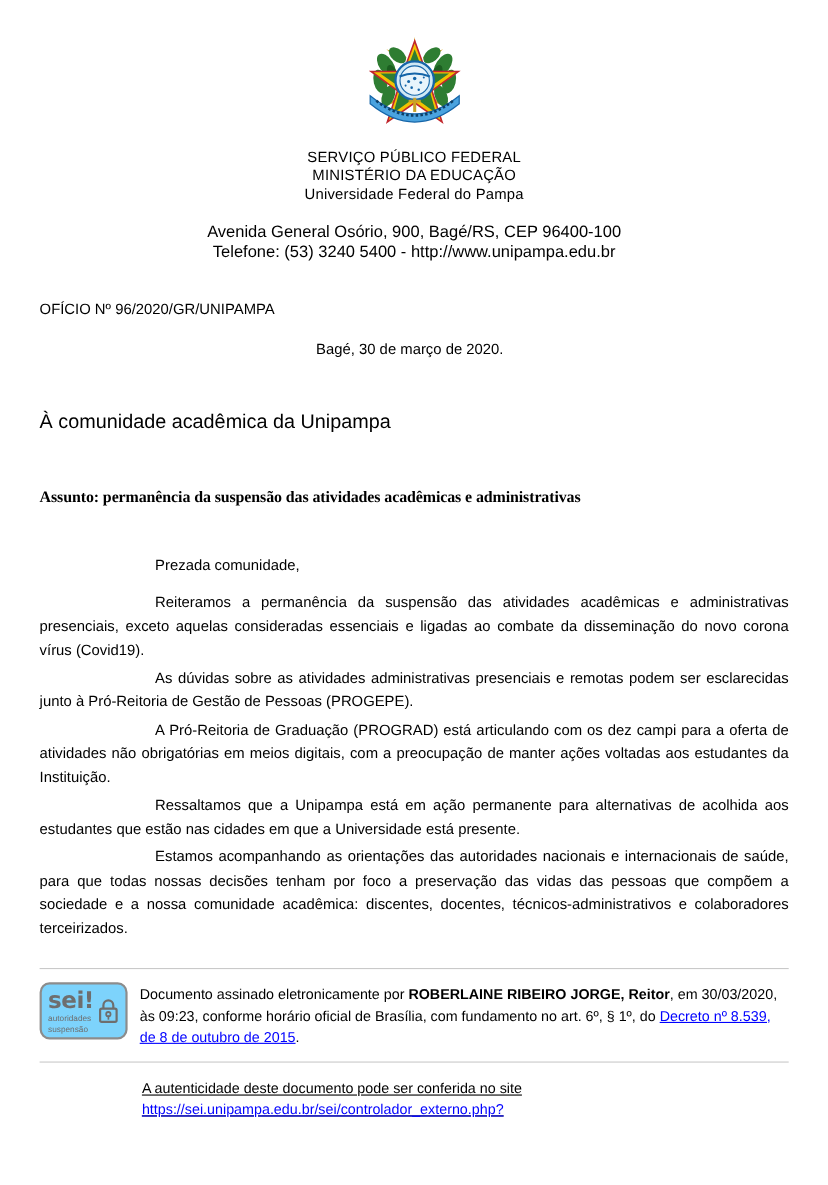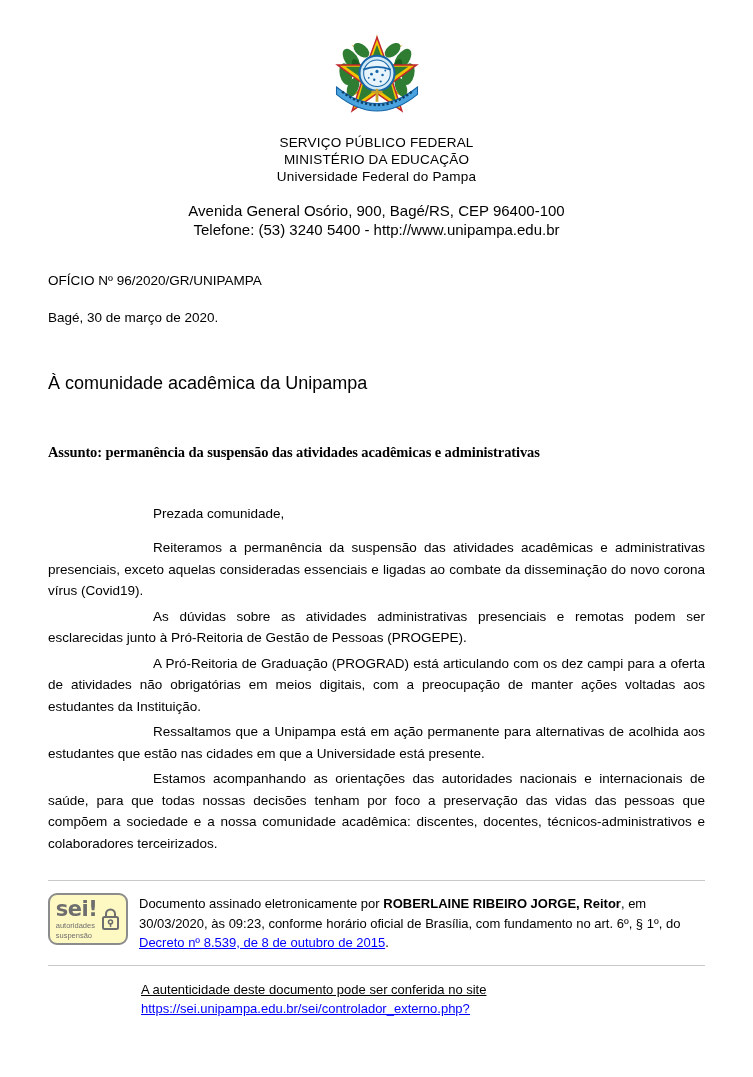--- a/index.html
+++ b/index.html
@@ -14,21 +14,21 @@
     position: relative;
     font-family: "Liberation Sans", sans-serif;
     color: #000000;
     overflow: hidden;
   }
 
   .page {
     width: 753px;
     height: 885px;
     box-sizing: border-box;
-    padding: 0 48px;
+    padding: 0 36px;
     position: relative;
   }
 
   
   .letterhead {
     text-align: center;
     padding-top: 30px;
   }
   .emblem {
     width: 92px;
@@ -53,21 +53,21 @@
 
   
   .oficio-ref {
     margin-top: 34px;
     font-size: 13.5px;
     text-align: left;
   }
   .date-line {
     margin-top: 22px;
     font-size: 13.5px;
-    text-align: left;
+    text-align: center;
     padding-right: 8px;
   }
 
   
   .addressee {
     margin-top: 48px;
     font-size: 18px;
   }
   .subject {
     margin-top: 50px;
@@ -120,21 +120,21 @@
     width: 80px;
     height: 52px;
     border: 2px solid #8c8c8c;
     border-radius: 9px;
     box-sizing: border-box;
     display: flex;
     align-items: center;
     justify-content: center;
     padding: 2px 4px;
     margin-right: 11px;
-    background: #fef9c3;
+    background: #7dd3fc;
   }
   .sei-badge-inner {
     display: flex;
     align-items: center;
     gap: 4px;
   }
   .sei-wordmark {
     text-align: left;
     line-height: 1;
   }

